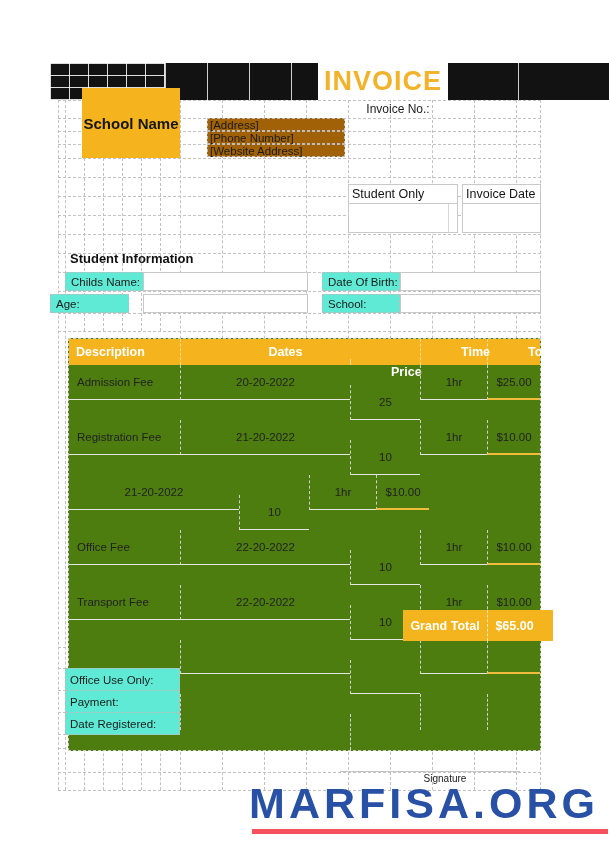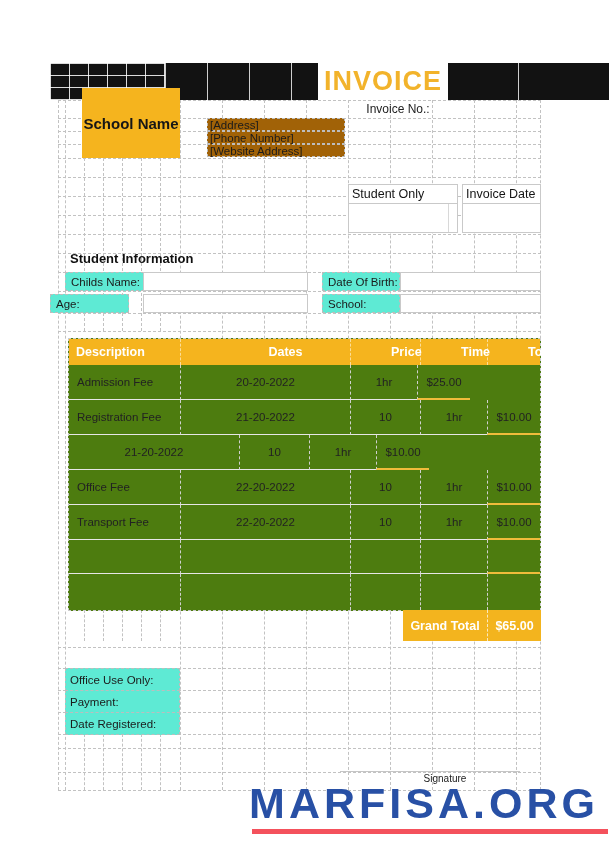--- a/index.html
+++ b/index.html
@@ -52,31 +52,31 @@
 
   
   #fee-table{left:68px;top:338px;width:473px;background:#4d7c0f;border:1px dashed #cccccc;
     box-sizing:border-box;z-index:2;}
   .ft-row{display:flex;width:100%;}
   .ft-header{height:26px;background:#F5B41E;}
   .fh{color:#fff;font-weight:bold;font-size:12.5px;line-height:26px;text-align:center;
     box-sizing:border-box;padding-left:40px;}
   .fh + .fh{border-left:1px dashed rgba(255,255,255,.55);}
   .fh.c1{text-align:left;padding-left:7px;}
-  .c1{width:111px;}.c2{width:170px;}.c3{width:70px;}.c4{width:67px;}.c5{width:53px;}
+  .c1{width:111px;}.c2{width:170px;}.c3{width:70px;margin-top:20px;}.c4{width:67px;}.c5{width:53px;}
   .fd{font-size:11.5px;color:#222;height:35px;display:flex;align-items:center;
     justify-content:center;box-sizing:border-box;border-bottom:1px solid #e6e6e6;}
   .fd + .fd{border-left:1px dashed #d0d0d0;}
   .fd.c1{justify-content:flex-start;padding-left:8px;}
   .fd.c5{border-bottom:2px solid #EFBC3B;}
   .ft-empty1 .fd{height:34px;}
   .ft-empty2 .fd{height:36px;border-bottom:none;}
   .ft-empty2 .fd.c5{border-bottom:none;}
 
-  #grand-total{left:403px;top:610px;width:138px;height:31px;background:#F3B41E;z-index:3;
+  #grand-total{left:403px;top:610px;width:150px;height:31px;background:#F3B41E;z-index:3;
     display:flex;}
   #grand-total .gt{color:#fff;font-weight:bold;font-size:12.5px;display:flex;
     align-items:center;justify-content:center;box-sizing:border-box;}
   #gt-label{width:84px;}
   #gt-value{width:54px;border-left:1px dashed rgba(255,255,255,.7);}
 
   .office-cell{left:65px;width:115px;height:23px;line-height:22px;padding-left:4px;}
 
   #sig-line{left:340px;top:771px;width:180px;height:0;border-top:1px solid #c6c6c6;z-index:2;}
   #sig-text{left:390px;top:773px;width:110px;text-align:center;font-size:10px;color:#222;z-index:2;}
@@ -188,20 +188,21 @@
     <div class="ft-row ft-header">
       <div class="fh c1">Description</div>
       <div class="fh c2">Dates</div>
       <div class="fh c3">Price</div>
       <div class="fh c4">Time</div>
       <div class="fh c5">Total</div>
     </div>
     <div class="ft-row">
       <div class="fd c1">Admission Fee</div>
       <div class="fd c2">20-20-2022</div>
+      <div class="fd c3">25</div>
       <div class="fd c4">1hr</div>
       <div class="fd c5">$25.00</div>
     </div>
     <div class="ft-row">
       <div class="fd c1">Registration Fee</div>
       <div class="fd c2">21-20-2022</div>
       <div class="fd c3">10</div>
       <div class="fd c4">1hr</div>
       <div class="fd c5">$10.00</div>
     </div>

